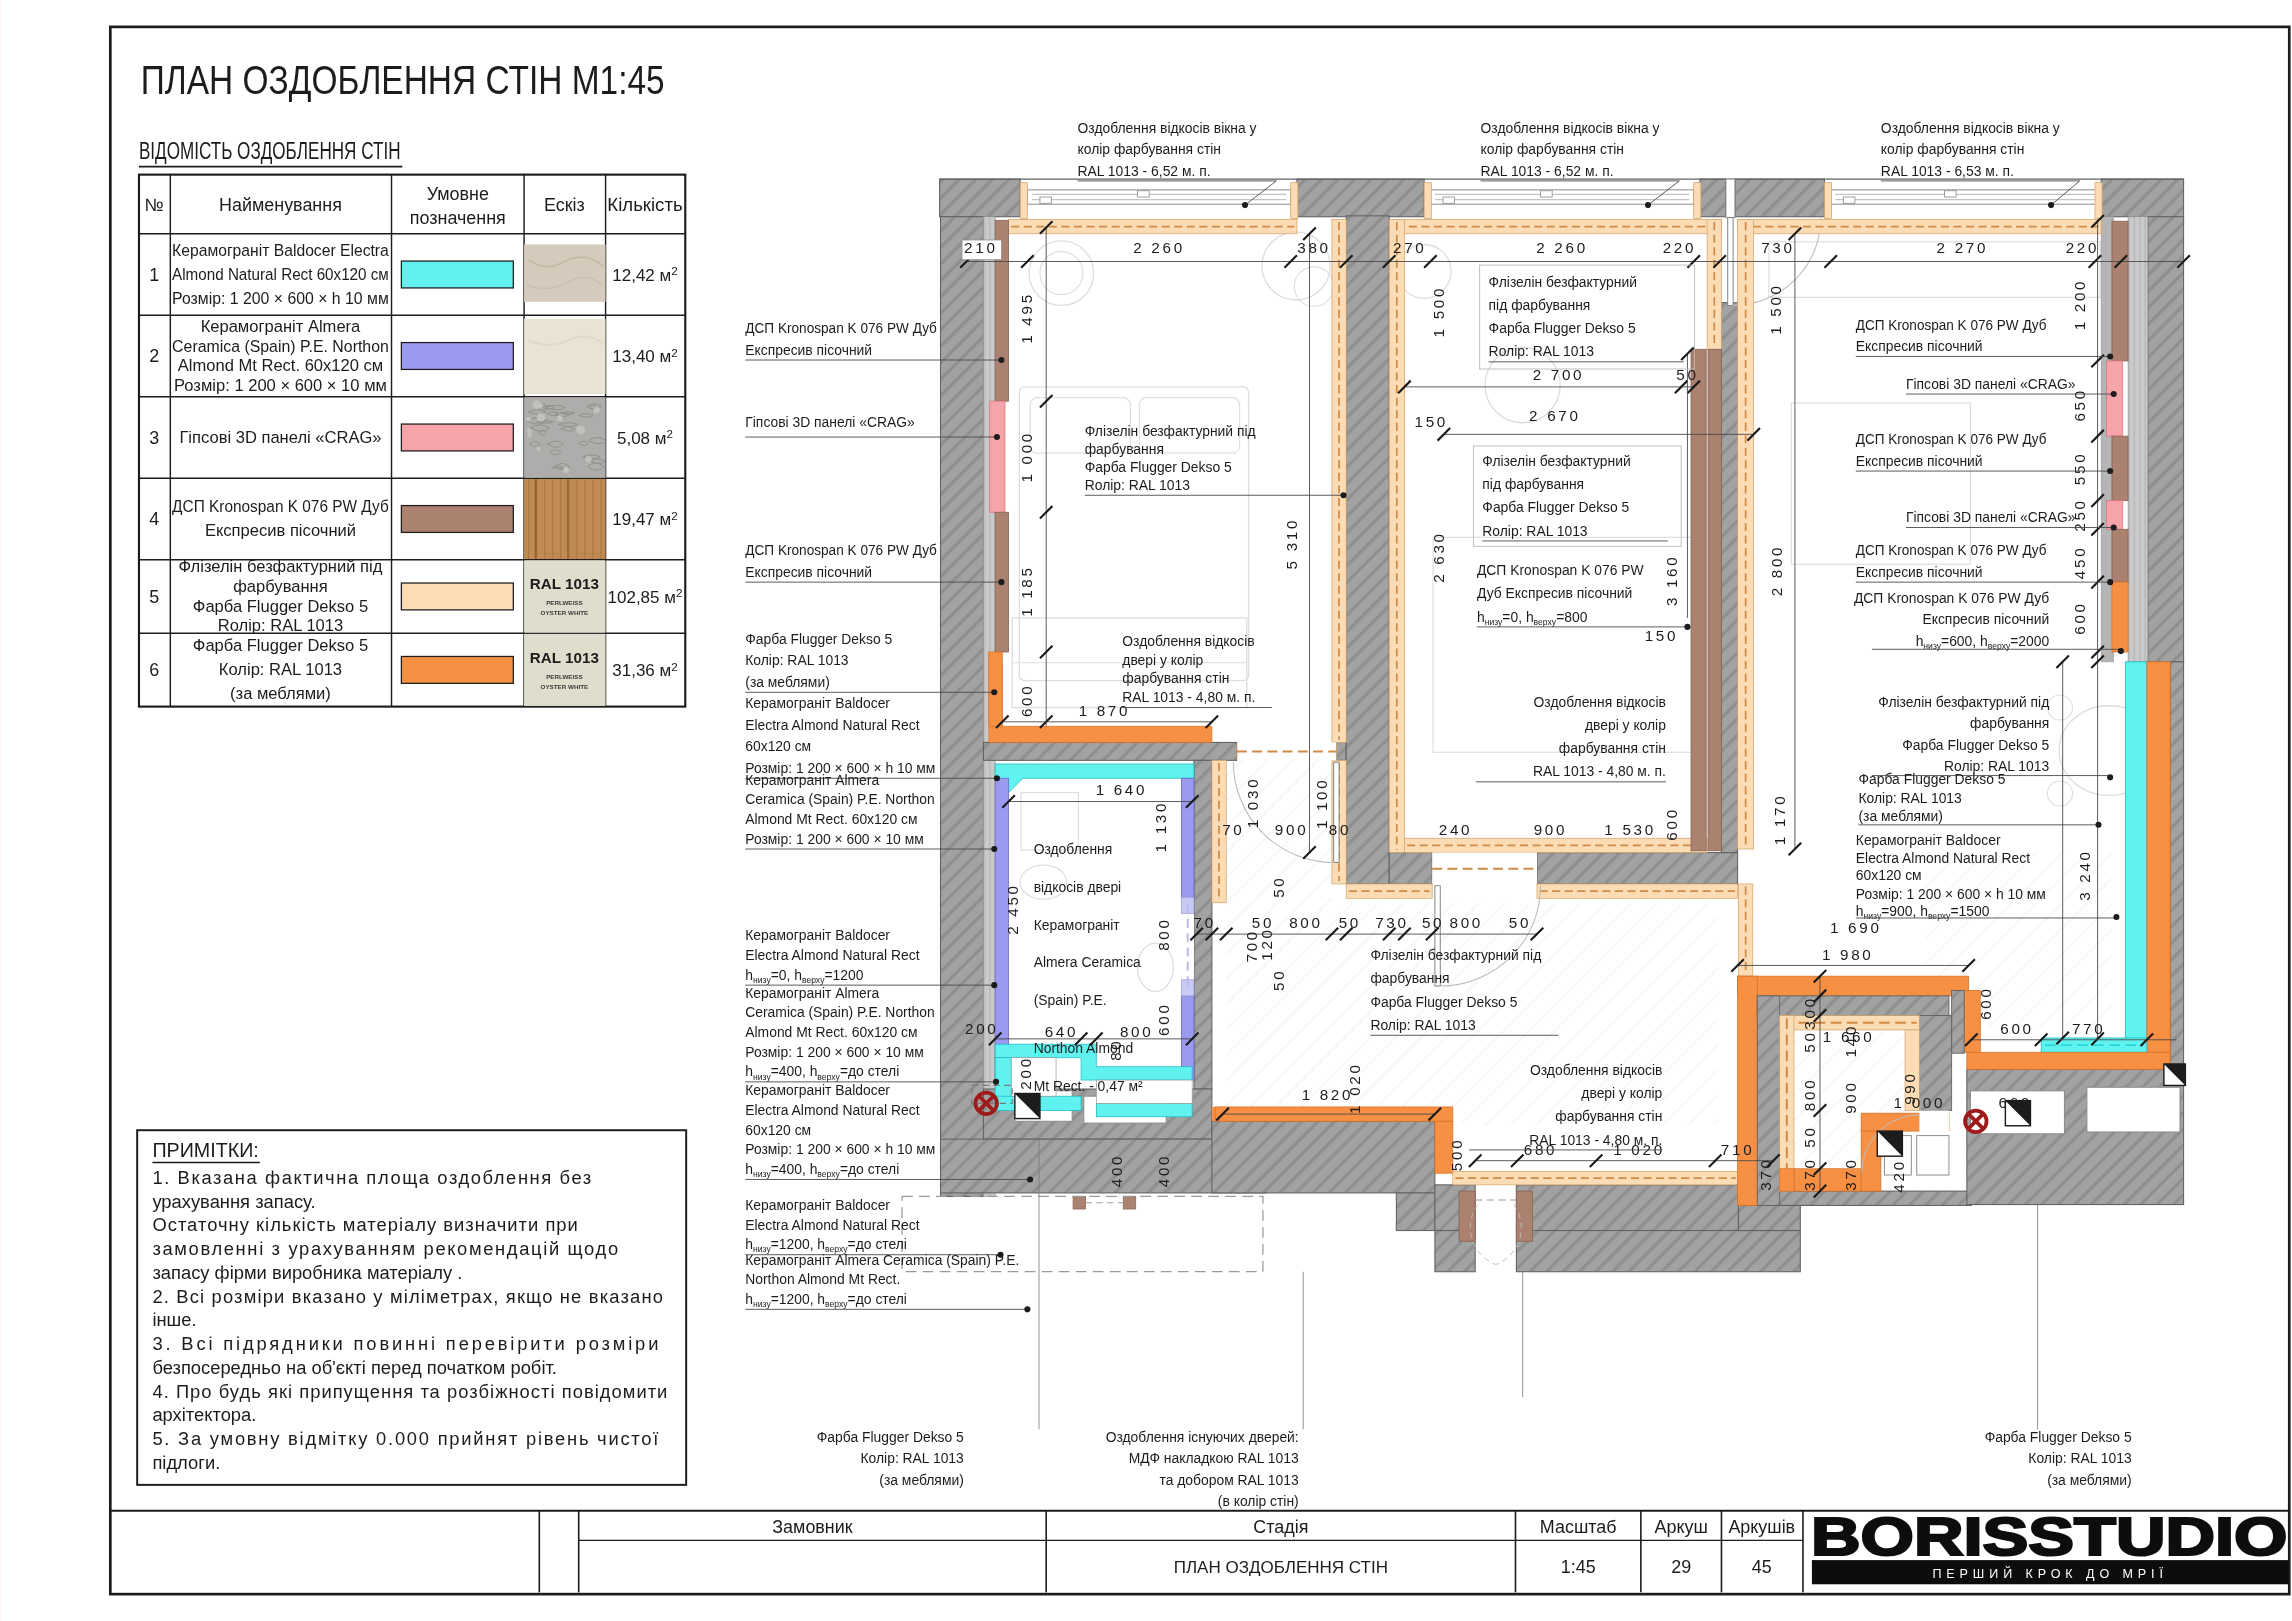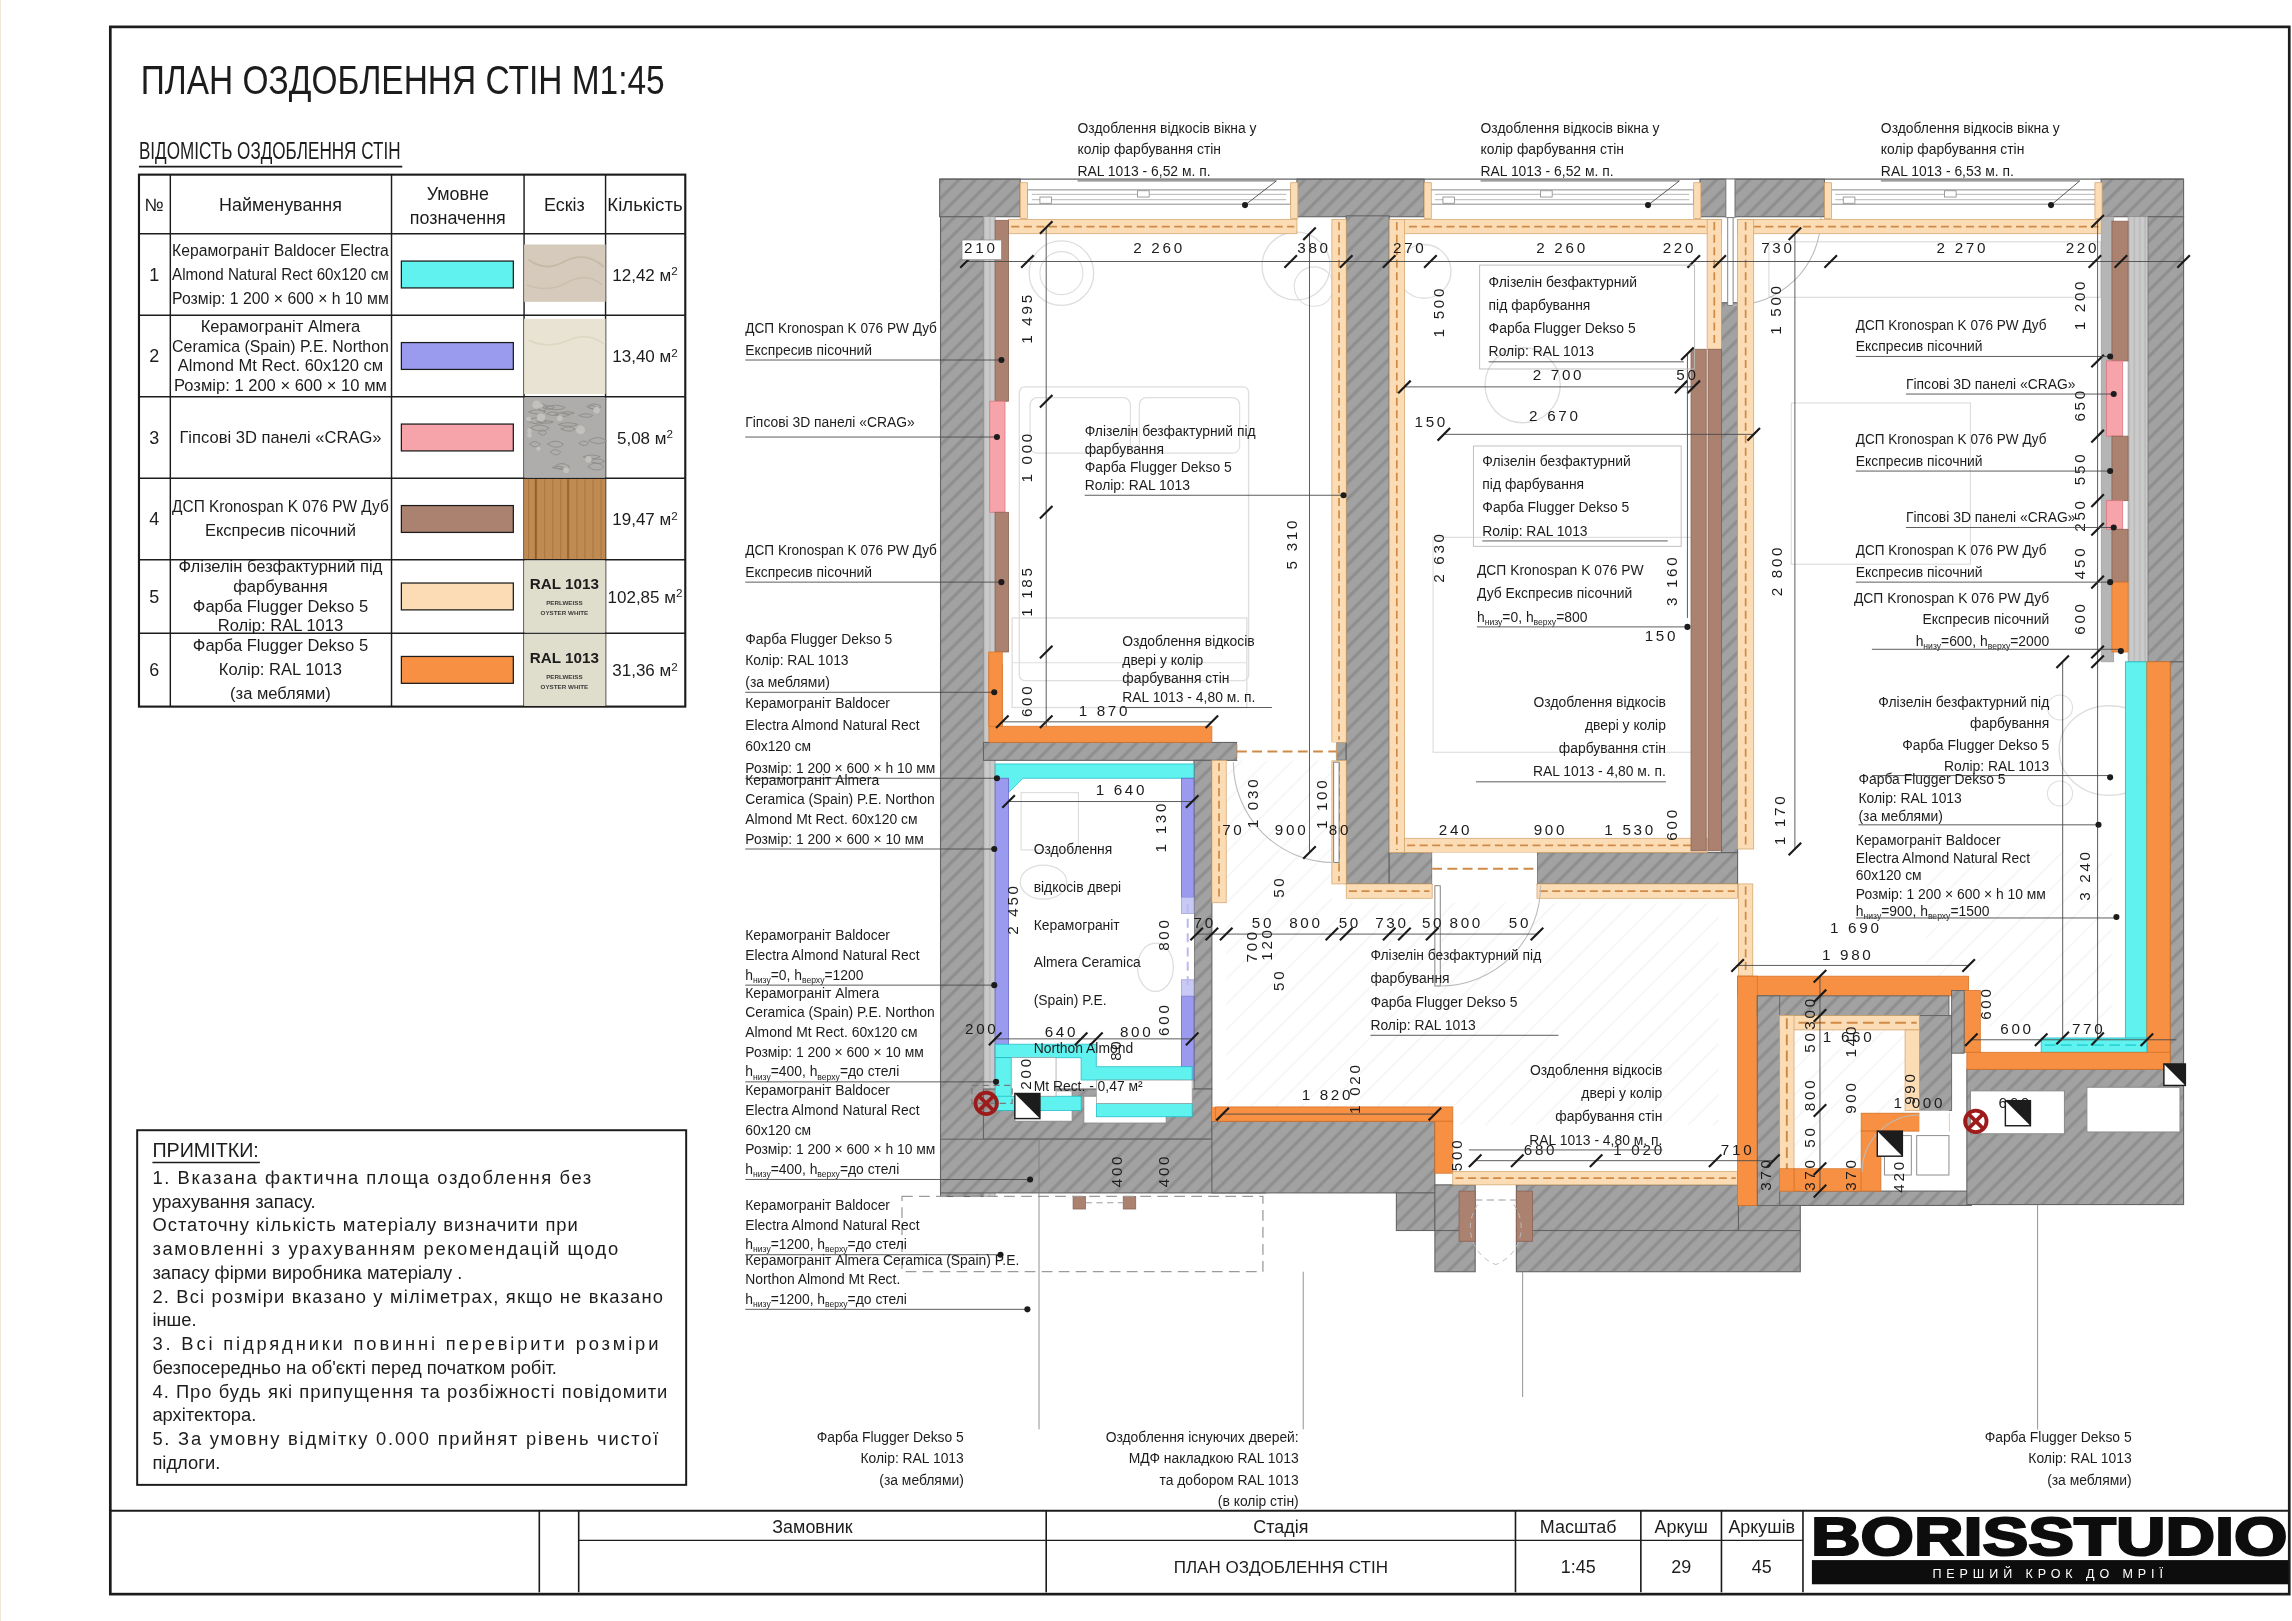--- a/index.html
+++ b/index.html
@@ -1,15 +1,15 @@
 <!DOCTYPE html>
 <html style="font-size:14.3px"><head><meta charset="utf-8">
 <style>
 html,body{margin:0;padding:0;background:#fff}
-#page{position:relative;width:2293px;height:1621px;background:#a16207;overflow:hidden;font-family:"Liberation Sans",sans-serif}
+#page{position:relative;width:2293px;height:1621px;background:#fca5a5;overflow:hidden;font-family:"Liberation Sans",sans-serif}
 </style></head>
 <body>
 <div id="page">
 <svg width="2293" height="1621" viewBox="0 0 2560 1810">
 <defs>
 <pattern id="wh" width="13" height="13" patternUnits="userSpaceOnUse" patternTransform="rotate(45)">
 <rect width="13" height="13" fill="#a2a2a2"></rect>
           <line x1="2" y1="0" x2="2" y2="13" stroke="#8e8e8e" stroke-width="3.5"></line>
 </pattern>
 <pattern id="ih" width="6" height="6" patternUnits="userSpaceOnUse">

